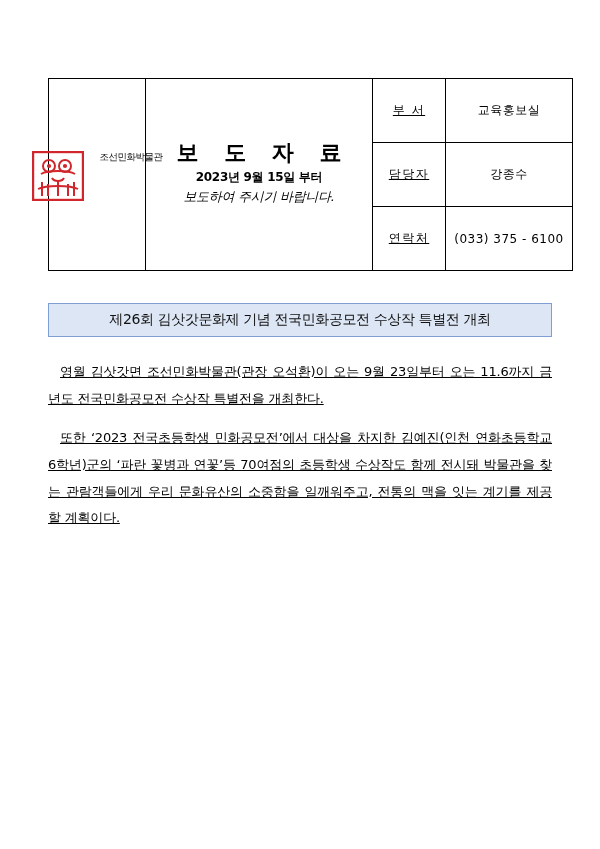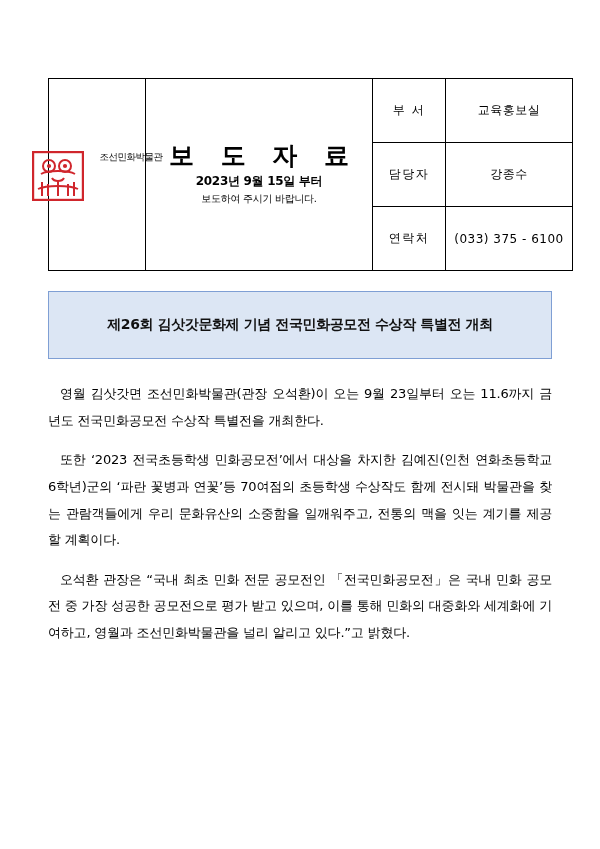--- a/index.html
+++ b/index.html
@@ -59,73 +59,76 @@
     letter-spacing: -0.5px;
     color: #111;
     white-space: nowrap;
   }
 
   .cell-title {
     width: 218px;
     padding: 6px 4px 8px 4px !important;
   }
   .doc-title {
-    font-size: 25px;
+    font-size: 22px;
     font-weight: bold;
     letter-spacing: 9px;
     padding-left: 9px;
     line-height: 1.25;
     font-family: "DejaVu Serif", "Liberation Serif", serif;
   }
   .doc-date {
     font-size: 12px;
     font-weight: bold;
     line-height: 1.7;
     letter-spacing: -0.3px;
   }
   .doc-note {
-    font-size: 10px;
+    font-size: 13px;
     line-height: 1.6;
     letter-spacing: -0.3px;
+    font-style: italic;
   }
 
   .cell-key {
     width: 68px;
     font-size: 12px;
     letter-spacing: 1.5px;
     padding: 5px 2px !important;
     height: 29px;
+    text-decoration: underline;
   }
   .cell-val {
     width: 122px;
     font-size: 12px;
     letter-spacing: 0.5px;
     padding: 17px 2px !important;
     height: 29px;
   }
 
   
   .headline {
     width: 504px;
-    margin: 20px auto 0 auto;
+    margin: 32px auto 0 auto;
     box-sizing: border-box;
     border: 1px solid #7f9fd4;
     background: #dce6f4;
     text-align: center;
-    padding: 24px 6px;
+    padding: 7px 6px;
     font-size: 14px;
-    font-weight: bold;
+    font-weight: normal;
     letter-spacing: -0.4px;
     color: #111111;
   }
 
   
   .body {
     width: 504px;
     margin: 22px auto 0 auto;
+    text-decoration: underline;
   }
   .para {
     font-size: 13px;
     line-height: 2.05;
     text-align: justify;
     text-justify: inter-ideograph;
     letter-spacing: -0.2px;
     margin: 0 0 13px 0;
     text-indent: 12px;
     word-break: break-all;
@@ -174,16 +177,15 @@
       <td class="cell-val">(033) 375 - 6100</td>
     </tr>
   </tbody>
     </table>
 
   <div class="headline">제26회 김삿갓문화제 기념 전국민화공모전 수상작 특별전 개최</div>
 
   <div class="body">
     <p class="para">영월 김삿갓면 조선민화박물관(관장 오석환)이 오는 9월 23일부터 오는 11.6까지 금년도 전국민화공모전 수상작 특별전을 개최한다.</p>
     <p class="para">또한 ‘2023 전국초등학생 민화공모전’에서 대상을 차지한 김예진(인천 연화초등학교 6학년)군의 ‘파란 꽃병과 연꽃’등 70여점의 초등학생 수상작도 함께 전시돼 박물관을 찾는 관람객들에게 우리 문화유산의 소중함을 일깨워주고, 전통의 맥을 잇는 계기를 제공할 계획이다.</p>
-    <p class="para">오석환 관장은 “국내 최초 민화 전문 공모전인 「전국민화공모전」은 국내 민화 공모전 중 가장 성공한 공모전으로 평가 받고 있으며, 이를 통해 민화의 대중화와 세계화에 기여하고, 영월과 조선민화박물관을 널리 알리고 있다.”고 밝혔다.</p>
   </div>
 
 </div>
 
 </body></html>

